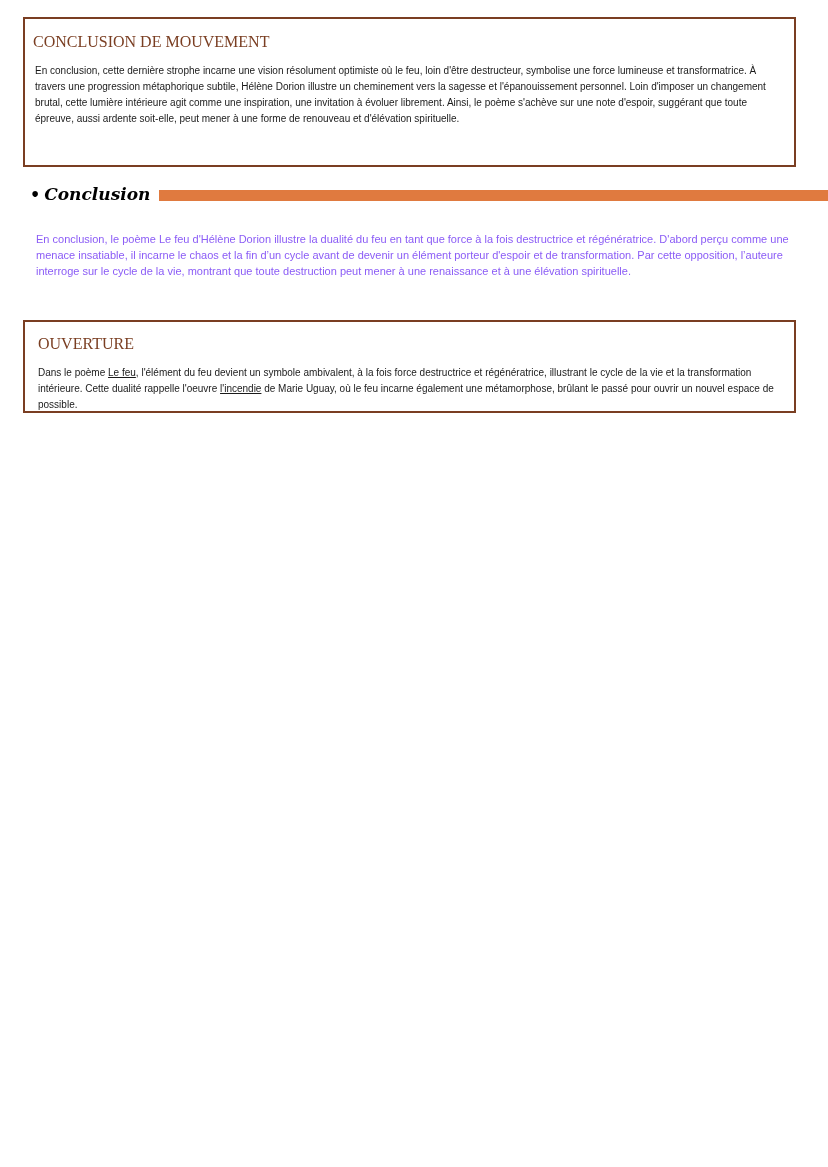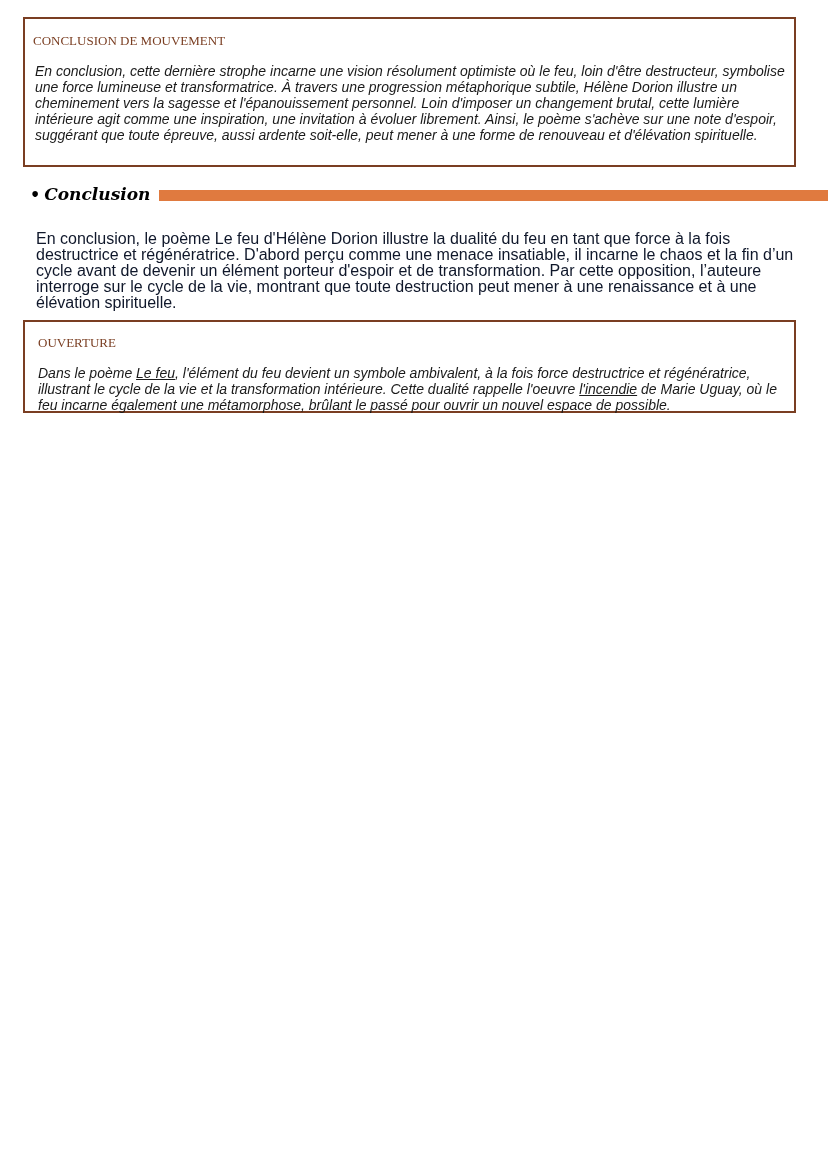--- a/index.html
+++ b/index.html
@@ -18,30 +18,29 @@
     .box {
       position: absolute;
       left: 23px;
       width: 773px;
       border: 2px solid #7a3e22;
       box-sizing: border-box;
       background: #ffffff;
     }
     .box-title {
       font-family: "Liberation Serif", serif;
-      font-size: 13px;
+      font-size: 16px;
       color: #7a3e22;
       letter-spacing: 0;
       text-transform: uppercase;
     }
     .box-text {
-      font-size: 14px;
+      font-size: 10px;
       line-height: 16px;
       color: #1a1a1a;
-      font-style: italic;
     }
     #box-conclusion-mouvement {
       top: 17px;
       height: 150px;
     }
     #box-conclusion-mouvement .box-title {
       position: absolute;
       left: 8px;
       top: 14px;
     }
@@ -80,23 +79,23 @@
       height: 11px;
       margin-left: 9px;
       margin-top: 2px;
       background: #e07a3f;
     }
     .conclusion-text {
       position: absolute;
       left: 36px;
       top: 231px;
       width: 758px;
-      font-size: 16px;
+      font-size: 11px;
       line-height: 16px;
-      color: #0f172a;
+      color: #8b5cf6;
     }
     #box-ouverture {
       top: 320px;
       height: 93px;
     }
     #box-ouverture .box-title {
       position: absolute;
       left: 13px;
       top: 13px;
     }

